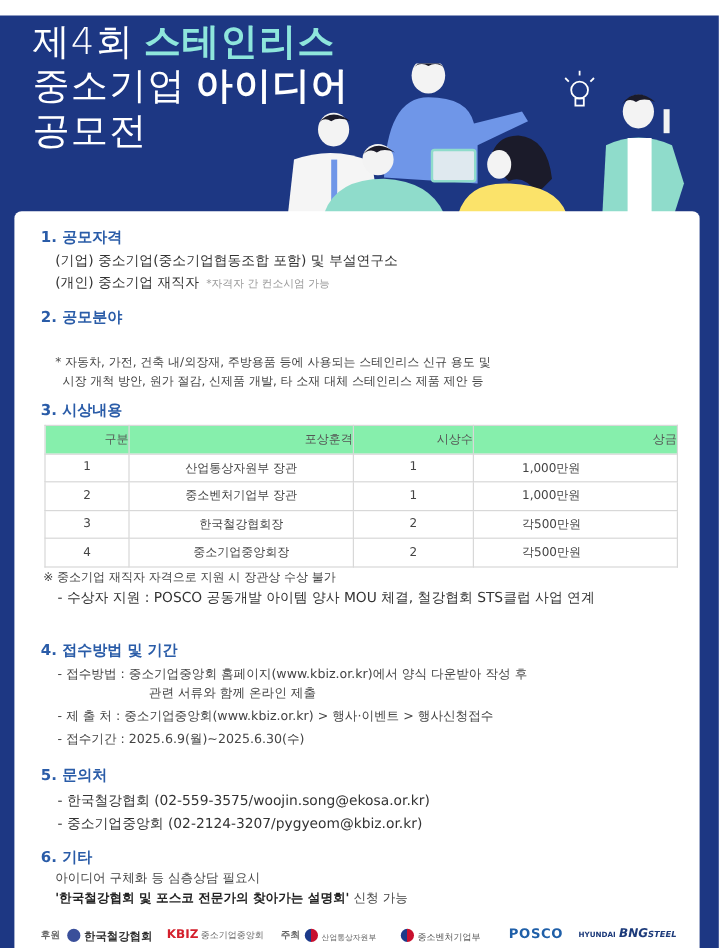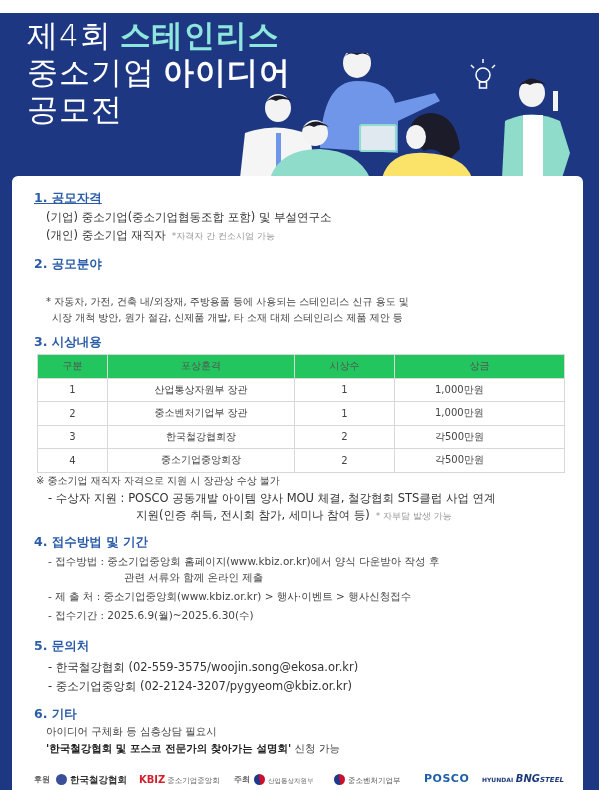--- a/index.html
+++ b/index.html
@@ -28,21 +28,21 @@
   .note { font-size: 9px; color: #999; margin-left: 6px; }
   .txt.sm2 { font-size: 10.5px; color: #444; }
 
   table.prize {
     position: absolute; left: 25px; top: 178px; width: 528px;
     border-collapse: collapse; font-size: 10px; color: #444;
   }
   table.prize th, table.prize td {
     border: 1px solid #d8d8d8; height: 23.5px; text-align: center; font-weight: normal;
   }
-  table.prize th { background: #22c55e; color: #555; }
+  table.prize th { background: #86efac; color: #555; text-align: right; }
   table.prize td:nth-child(4) { text-align: left; padding-left: 40px; }
 
   .sponsors { position: absolute; left: 0; top: 594px; width: 571px; height: 20px; font-size: 8.5px; color: #555; }
   .sp { position: absolute; top: 4px; white-space: nowrap; }
   .sp.lbl { font-size: 8px; color: #666; font-weight: bold; }
   .kosa { font-weight: bold; color: #333; font-size: 9.5px; }
   .kbiz { font-weight: bold; color: #d4202c; font-size: 10px; }
   .posco { font-weight: bold; color: #1f5fa8; font-size: 11px; letter-spacing: 0.5px; }
   .hyundai { font-size: 6px; color: #1c3a7a; font-weight: bold; }
   .bng { font-style: italic; font-weight: bold; color: #1c3a7a; font-size: 10px; }
@@ -97,21 +97,21 @@
       <rect x="120" y="72" width="36" height="26" rx="2" fill="#dfe9ef" stroke="#8fdccb" stroke-width="2"></rect>
 
       <path d="M168 82 Q172 60 192 60 Q216 62 220 96 L208 108 Q196 92 184 98 Z" fill="#1b1b2a"></path>
       <ellipse cx="176" cy="84" rx="10" ry="12" fill="#f3f3f3"></ellipse>
       <path d="M142 125 Q150 98 185 100 Q224 102 232 125 Z" fill="#fbe36a"></path>
     </svg>
   </div>
 
   <div class="card">
 
-    <div class="sec-title" style="left:22px; top:14px;text-decoration:underline;">1. 공모자격</div>
+    <div class="sec-title" style="left:22px; top:14px;">1. 공모자격</div>
     <div class="txt" style="left:34px; top:34px;">(기업) 중소기업(중소기업협동조합 포함) 및 부설연구소</div>
     <div class="txt" style="left:34px; top:52px;">
       <span>(개인) 중소기업 재직자</span><span class="note">*자격자 간 컨소시엄 가능</span>
     </div>
 
     <div class="sec-title" style="left:22px; top:80px;">2. 공모분야</div>
     <div class="txt small" style="left:34px; top:119px;">* 자동차, 가전, 건축 내/외장재, 주방용품 등에 사용되는 스테인리스 신규 용도 및</div>
     <div class="txt small" style="left:40px; top:135px;">시장 개척 방안, 원가 절감, 신제품 개발, 타 소재 대체 스테인리스 제품 제안 등</div>
 
     <div class="sec-title" style="left:22px; top:158px;">3. 시상내용</div>
@@ -146,23 +146,20 @@
         <tr>
           <td>4</td>
           <td>중소기업중앙회장</td>
           <td>2</td>
           <td>각500만원</td>
         </tr>
       </tbody>
     </table>
     <div class="txt small" style="left:24px; top:298px;">※ 중소기업 재직자 자격으로 지원 시 장관상 수상 불가</div>
     <div class="txt" style="left:36px; top:315px;">- 수상자 지원 : POSCO 공동개발 아이템 양사 MOU 체결, 철강협회 STS클럽 사업 연계</div>
-    <div class="txt" style="left:124px; top:332px;">
-      <span>지원(인증 취득, 전시회 참가, 세미나 참여 등)</span><span class="note">* 자부담 발생 가능</span>
-    </div>
 
     <div class="sec-title" style="left:22px; top:358px;">4. 접수방법 및 기간</div>
     <div class="txt sm2" style="left:36px; top:379px;">- 접수방법 : 중소기업중앙회 홈페이지(www.kbiz.or.kr)에서 양식 다운받아 작성 후</div>
     <div class="txt sm2" style="left:112px; top:395px;">관련 서류와 함께 온라인 제출</div>
     <div class="txt sm2" style="left:36px; top:414px;">- 제  출  처 : 중소기업중앙회(www.kbiz.or.kr) &gt; 행사·이벤트 &gt; 행사신청접수</div>
     <div class="txt sm2" style="left:36px; top:433px;text-align:right;">- 접수기간 : 2025.6.9(월)~2025.6.30(수)</div>
 
     <div class="sec-title" style="left:22px; top:462px;">5. 문의처</div>
     <div class="txt" style="left:36px; top:484px;">- 한국철강협회 (02-559-3575/woojin.song@ekosa.or.kr)</div>
     <div class="txt" style="left:36px; top:503px;">- 중소기업중앙회 (02-2124-3207/pygyeom@kbiz.or.kr)</div>

